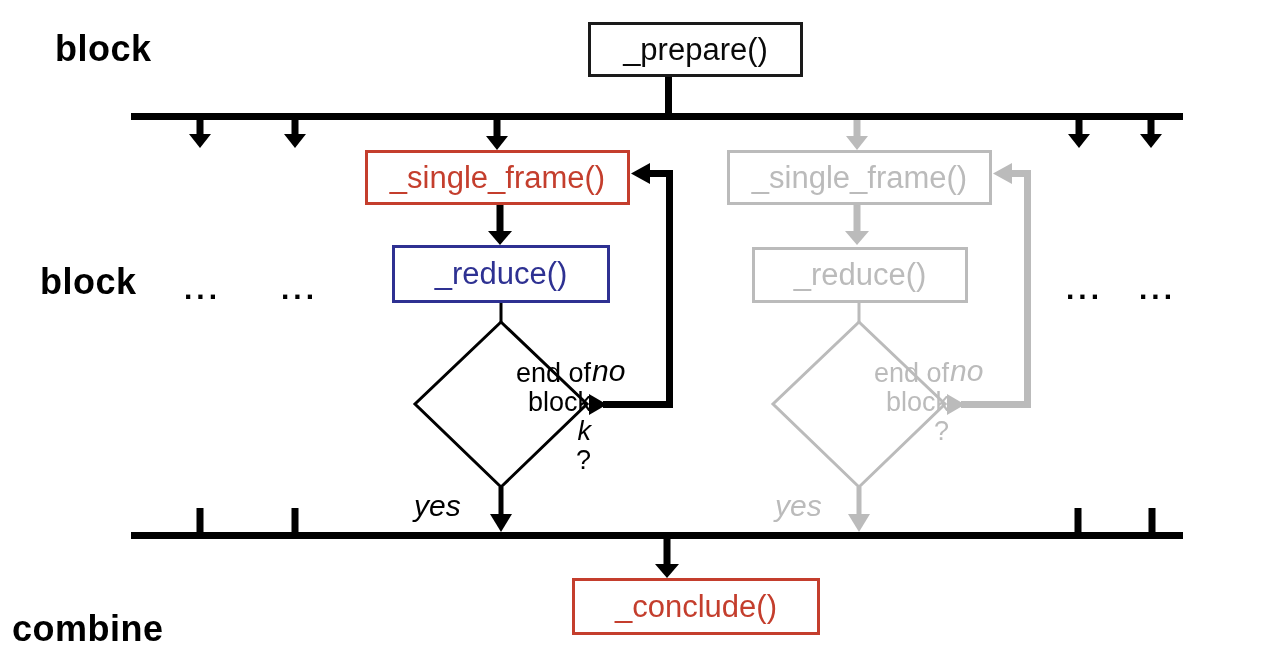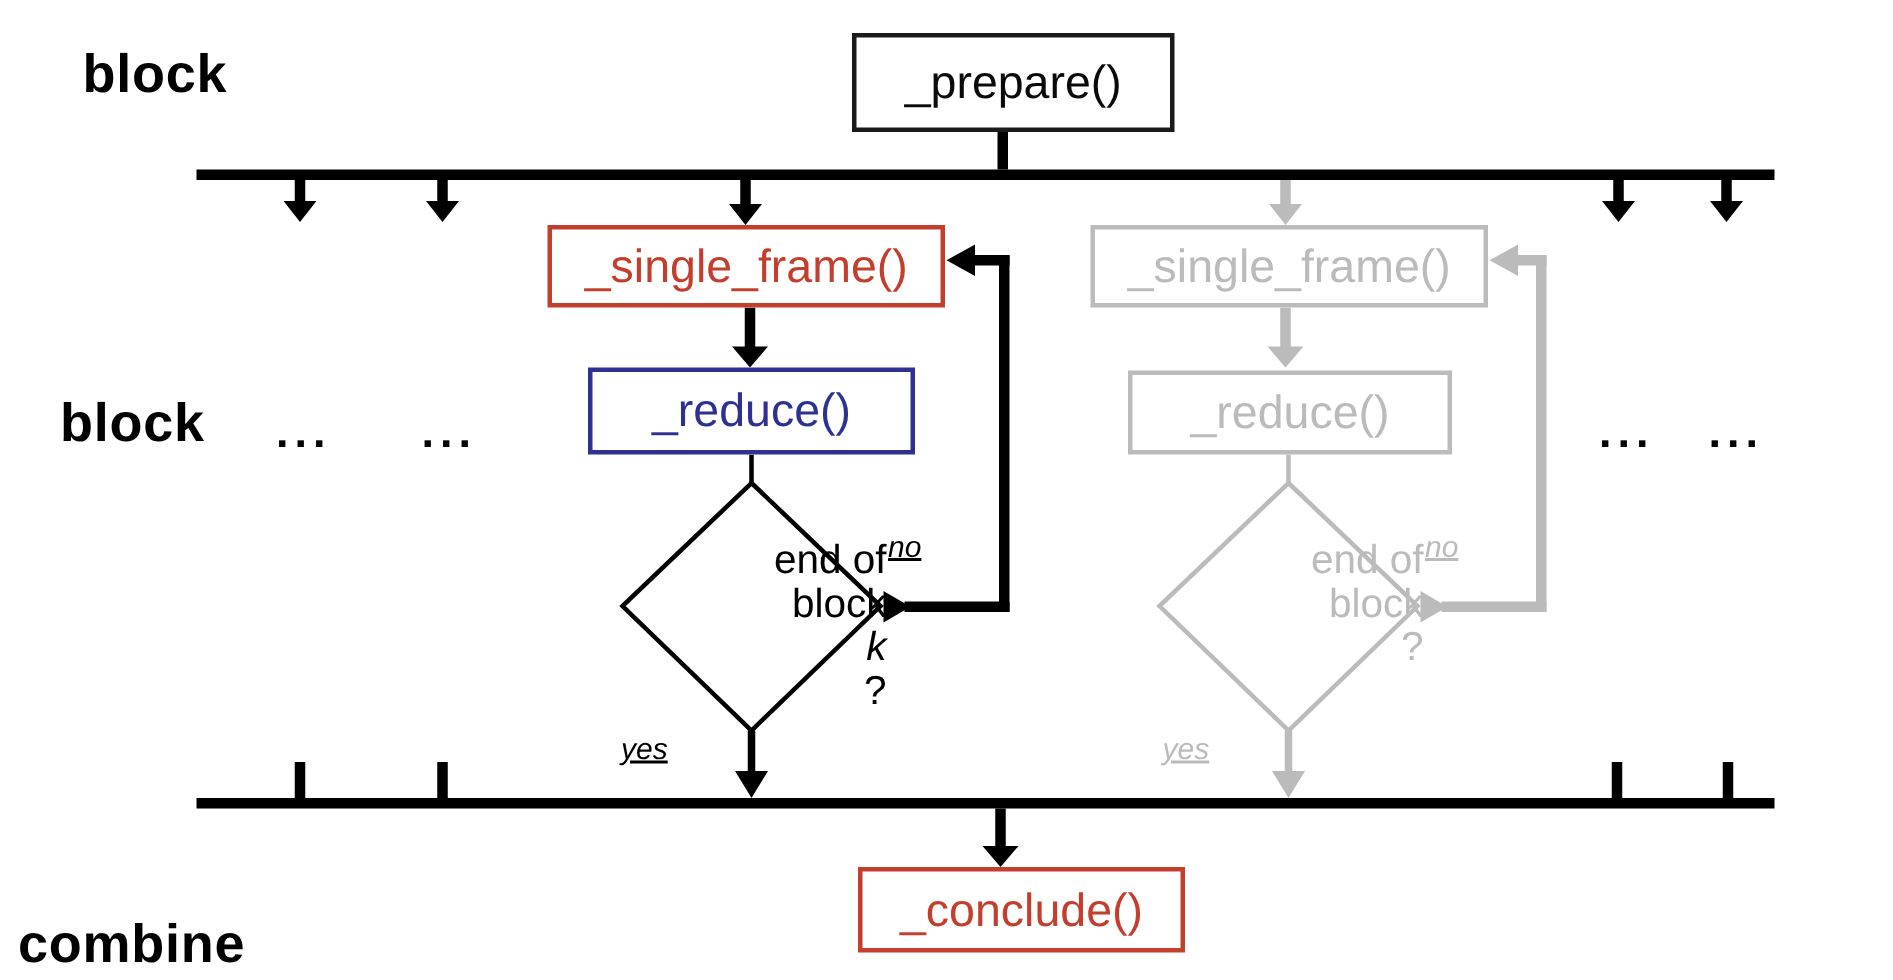--- a/index.html
+++ b/index.html
@@ -22,21 +22,21 @@
     letter-spacing:.5px;white-space:nowrap;
   }
   .node{
     position:absolute;display:flex;align-items:center;justify-content:center;
     background:#fff;font-size:31px;box-sizing:border-box;white-space:nowrap;
   }
   .node.black{border:3px solid #1a1a1a;color:#0a0a0a;}
   .node.red{border:3px solid var(--accent-red);color:var(--accent-red);}
   .node.blue{border:3px solid var(--accent-blue);color:var(--accent-blue);}
   .node.gray{border:3px solid var(--inactive-gray);color:var(--inactive-gray);}
-  .flow-label{position:absolute;font-style:italic;font-size:20px;color:#000;white-space:nowrap;text-decoration:underline;}
+  .flow-label{position:absolute;font-style:italic;font-size:30px;color:#000;white-space:nowrap;}
   .flow-label.gray{color:var(--inactive-gray);}
   .diamond-text{
     position:absolute;width:180px;text-align:right;
     font-size:27px;line-height:29px;color:#000;
   }
   .diamond-text.gray{color:var(--inactive-gray);}
   .dvar{font-style:italic;}
   .ellipsis{
     position:absolute;font-weight:bold;font-size:30px;
     letter-spacing:4px;color:#000;white-space:nowrap;
@@ -145,31 +145,31 @@
 
   <div class="stage-label" style="left:55px;top:28px;">block</div>
   <div class="stage-label" style="left:40px;top:261px;">block</div>
   <div class="stage-label" style="left:12px;top:608px;">combine</div>
 
   <div class="ellipsis" style="left:184px;top:272px;">...</div>
   <div class="ellipsis" style="left:281px;top:272px;">...</div>
   <div class="ellipsis" style="left:1066px;top:272px;">...</div>
   <div class="ellipsis" style="left:1139px;top:272px;">...</div>
 
-  <div class="node black" style="left:568px;top:22px;width:215px;height:66px;">_prepare()</div>
+  <div class="node black" style="left:588px;top:22px;width:215px;height:55px;">_prepare()</div>
 
   <div class="node red" style="left:365px;top:150px;width:265px;height:55px;">_single_frame()</div>
 
   <div class="node blue" style="left:392px;top:245px;width:218px;height:58px;">_reduce()</div>
 
   <div class="node gray" style="left:727px;top:150px;width:265px;height:55px;">_single_frame()</div>
 
   <div class="node gray" style="left:752px;top:247px;width:216px;height:56px;">_reduce()</div>
 
-  <div class="node red" style="left:572px;top:578px;width:218px;height:57px;">_conclude()</div>
+  <div class="node red" style="left:572px;top:578px;width:248px;height:57px;">_conclude()</div>
 
   <div class="diamond-text" style="left:411px;top:359px;">
     <div>end of</div>
     <div>block</div>
     <div><span class="dvar">k</span><span></span></div>
     <div>?</div>
   </div>
 
   <div class="diamond-text gray" style="left:769px;top:359px;">
     <div>end of</div>

